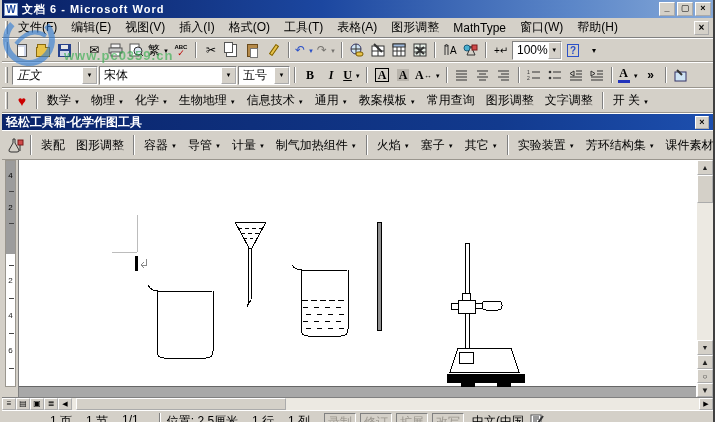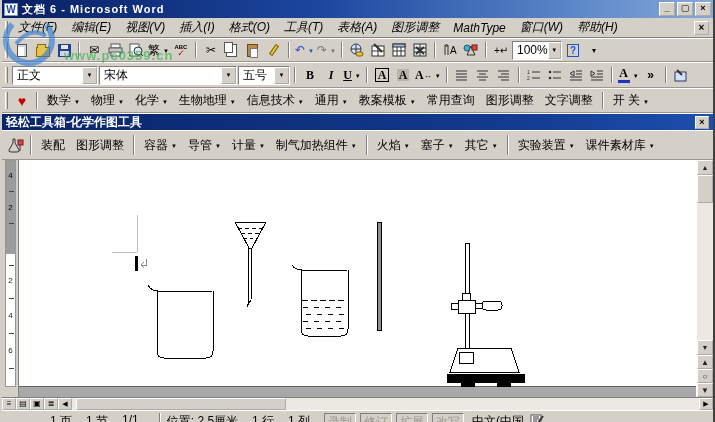--- a/index.html
+++ b/index.html
@@ -11,21 +11,21 @@
   .titlebar{height:18px;flex:0 0 18px;display:flex;align-items:center;padding:0 2px;
     background:linear-gradient(to right,#081f62,#1c47a0 45%,#5b86c8 80%,#86a9d8);}
   .titlebar .appico{width:14px;height:13px;background:#fff;border:1px solid #7a96c8;color:#1c47a0;
     font-weight:bold;font-size:10px;line-height:11px;text-align:center;margin-right:4px;}
   .titlebar .wtitle{color:#fff;font-weight:bold;font-size:11px;letter-spacing:1px;flex:1;white-space:nowrap;overflow:hidden;}
   .winbtn{width:16px;height:14px;margin-left:2px;background:#d4d0c8;border:1px outset #fff;
     font-size:9px;line-height:11px;text-align:center;font-weight:bold;color:#000;}
   
   .menubar{height:20px;flex:0 0 20px;display:flex;align-items:center;background:#d4d0c8;
     border-bottom:1px solid #808080;padding:0 2px;}
-  .menuitem{padding:2px 7px;white-space:nowrap;font-style:italic;}
+  .menuitem{padding:2px 7px;white-space:nowrap;}
   .menubar .spacer{flex:1;}
   .docclose{width:15px;height:14px;background:#d4d0c8;border:1px outset #fff;font-size:10px;line-height:11px;
     text-align:center;font-weight:bold;margin-right:2px;}
   
   .tb{display:flex;align-items:center;background:#d4d0c8;border-bottom:1px solid #9a968e;
     border-top:1px solid #fff;padding:0 2px;gap:1px;}
   .tb1{height:24px;flex:0 0 24px;}
   .tb2{height:26px;flex:0 0 26px;}
   .tb3{height:25px;flex:0 0 25px;}
   .tb4{height:30px;flex:0 0 30px;}
@@ -252,21 +252,21 @@
     <div class="ib">
         <span class="helpbox">?</span>
       </div>
     <div class="ib">
         <span style="font-size:8px;">▾</span>
       </div>
   </div>
 
   <div class="tb tb2">
     <div class="grip"></div>
-    <div class="combo" style="width:86px;">
+    <div class="combo" style="width:86px;font-style:italic;">
       <span>正文</span>
       <span class="ar">▼</span>
     </div>
     <div class="combo" style="width:138px;">
       <span>宋体</span>
       <span class="ar">▼</span>
     </div>
     <div class="combo" style="width:52px;">
       <span>五号</span>
       <span class="ar">▼</span>
@@ -436,20 +436,23 @@
       </div>
     <div class="txtbtn dd">
         <span>塞子</span>
       </div>
     <div class="txtbtn dd">
         <span>其它</span>
       </div>
     <div class="sep"></div>
     <div class="txtbtn dd">
         <span>实验装置</span>
+      </div>
+    <div class="txtbtn dd">
+        <span>芳环结构集</span>
       </div>
     <div class="txtbtn dd">
         <span>课件素材库</span>
       </div>
   </div>
 
   <div class="docarea">
 
     <div class="ruler">
       <div class="rl">

